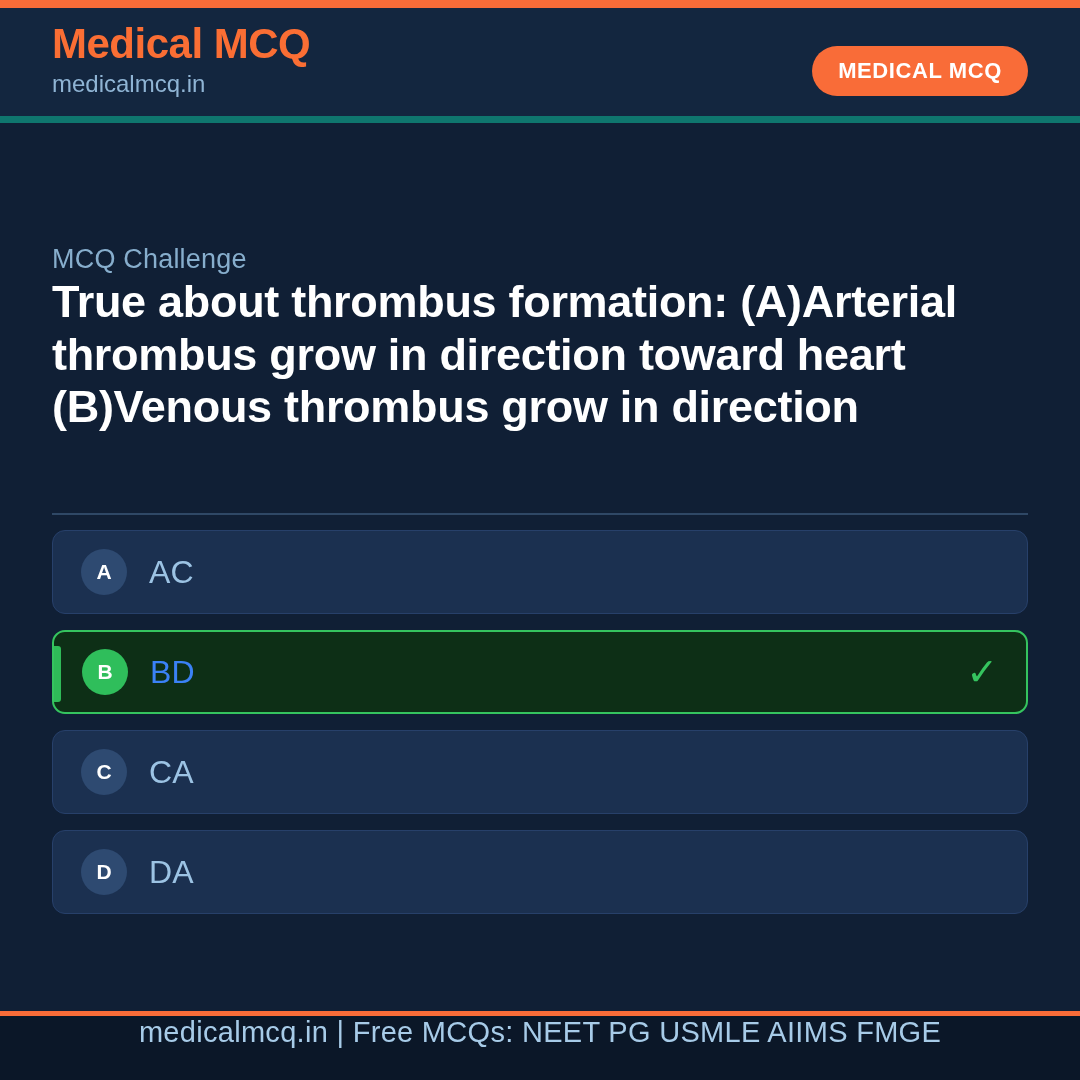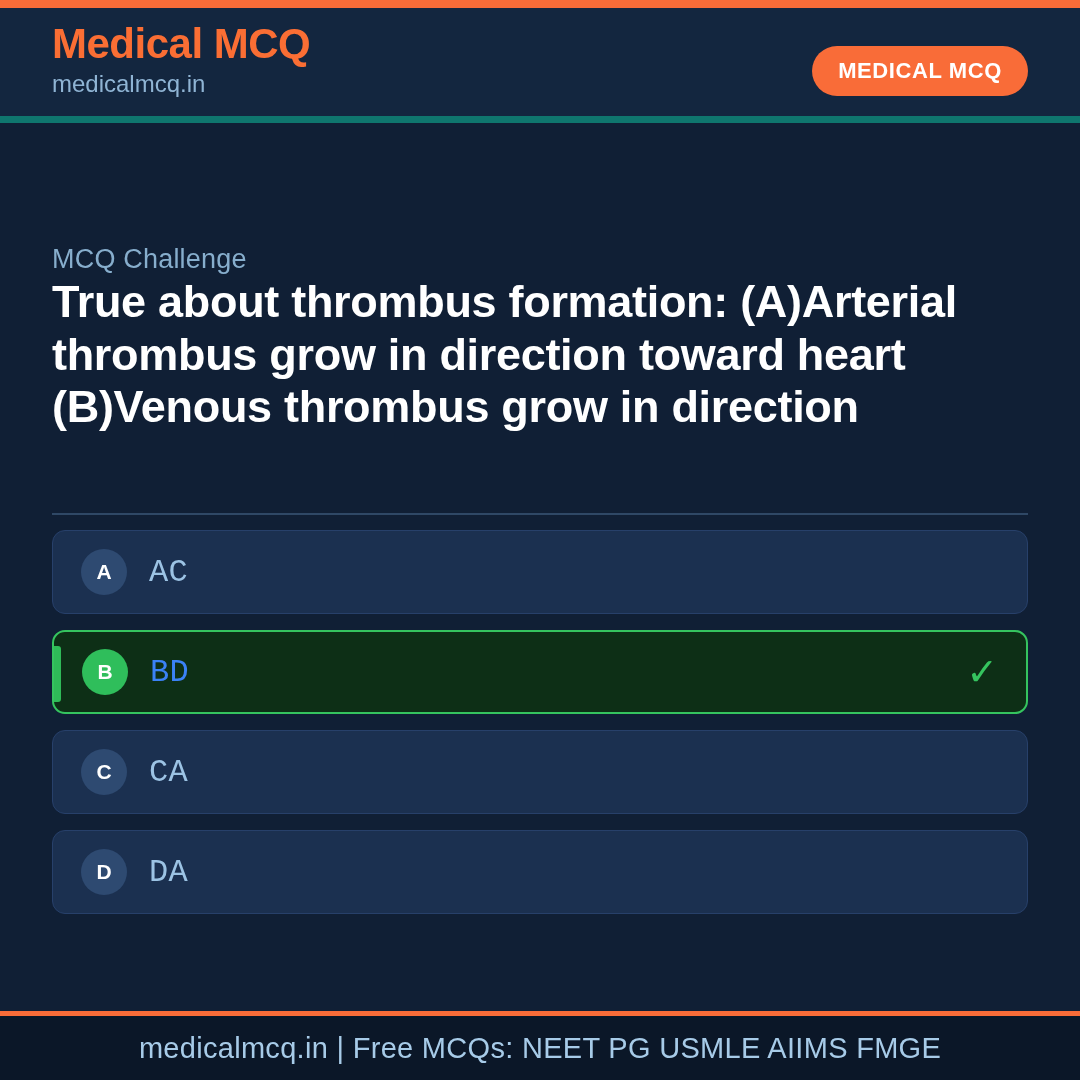--- a/index.html
+++ b/index.html
@@ -142,21 +142,20 @@
     align-items: center;
     justify-content: center;
     flex: 0 0 auto;
   }
 
   .option-text {
     margin-left: 22px;
     font-size: 32px;
     color: #9cc3e4;
     letter-spacing: 0.2px;
-    font-family: Liberation Mono, monospace;
   }
 
   
   .option.correct {
     background: #0d2f16;
     border: 2px solid #35c45f;
   }
 
   .option.correct .accent-bar {
     position: absolute;
@@ -187,21 +186,21 @@
 
   
   .footer {
     position: absolute;
     bottom: 0; left: 0;
     width: 1080px;
     height: 69px;
     background: #0b1728;
     border-top: 5px solid #f96c38;
     display: flex;
-    align-items: center;
+    align-items: flex-start;
     justify-content: center;
   }
 
   .footer-text {
     font-size: 29px;
     color: #a7cbe8;
     letter-spacing: 0.3px;
     white-space: nowrap;
   }
 </style>

